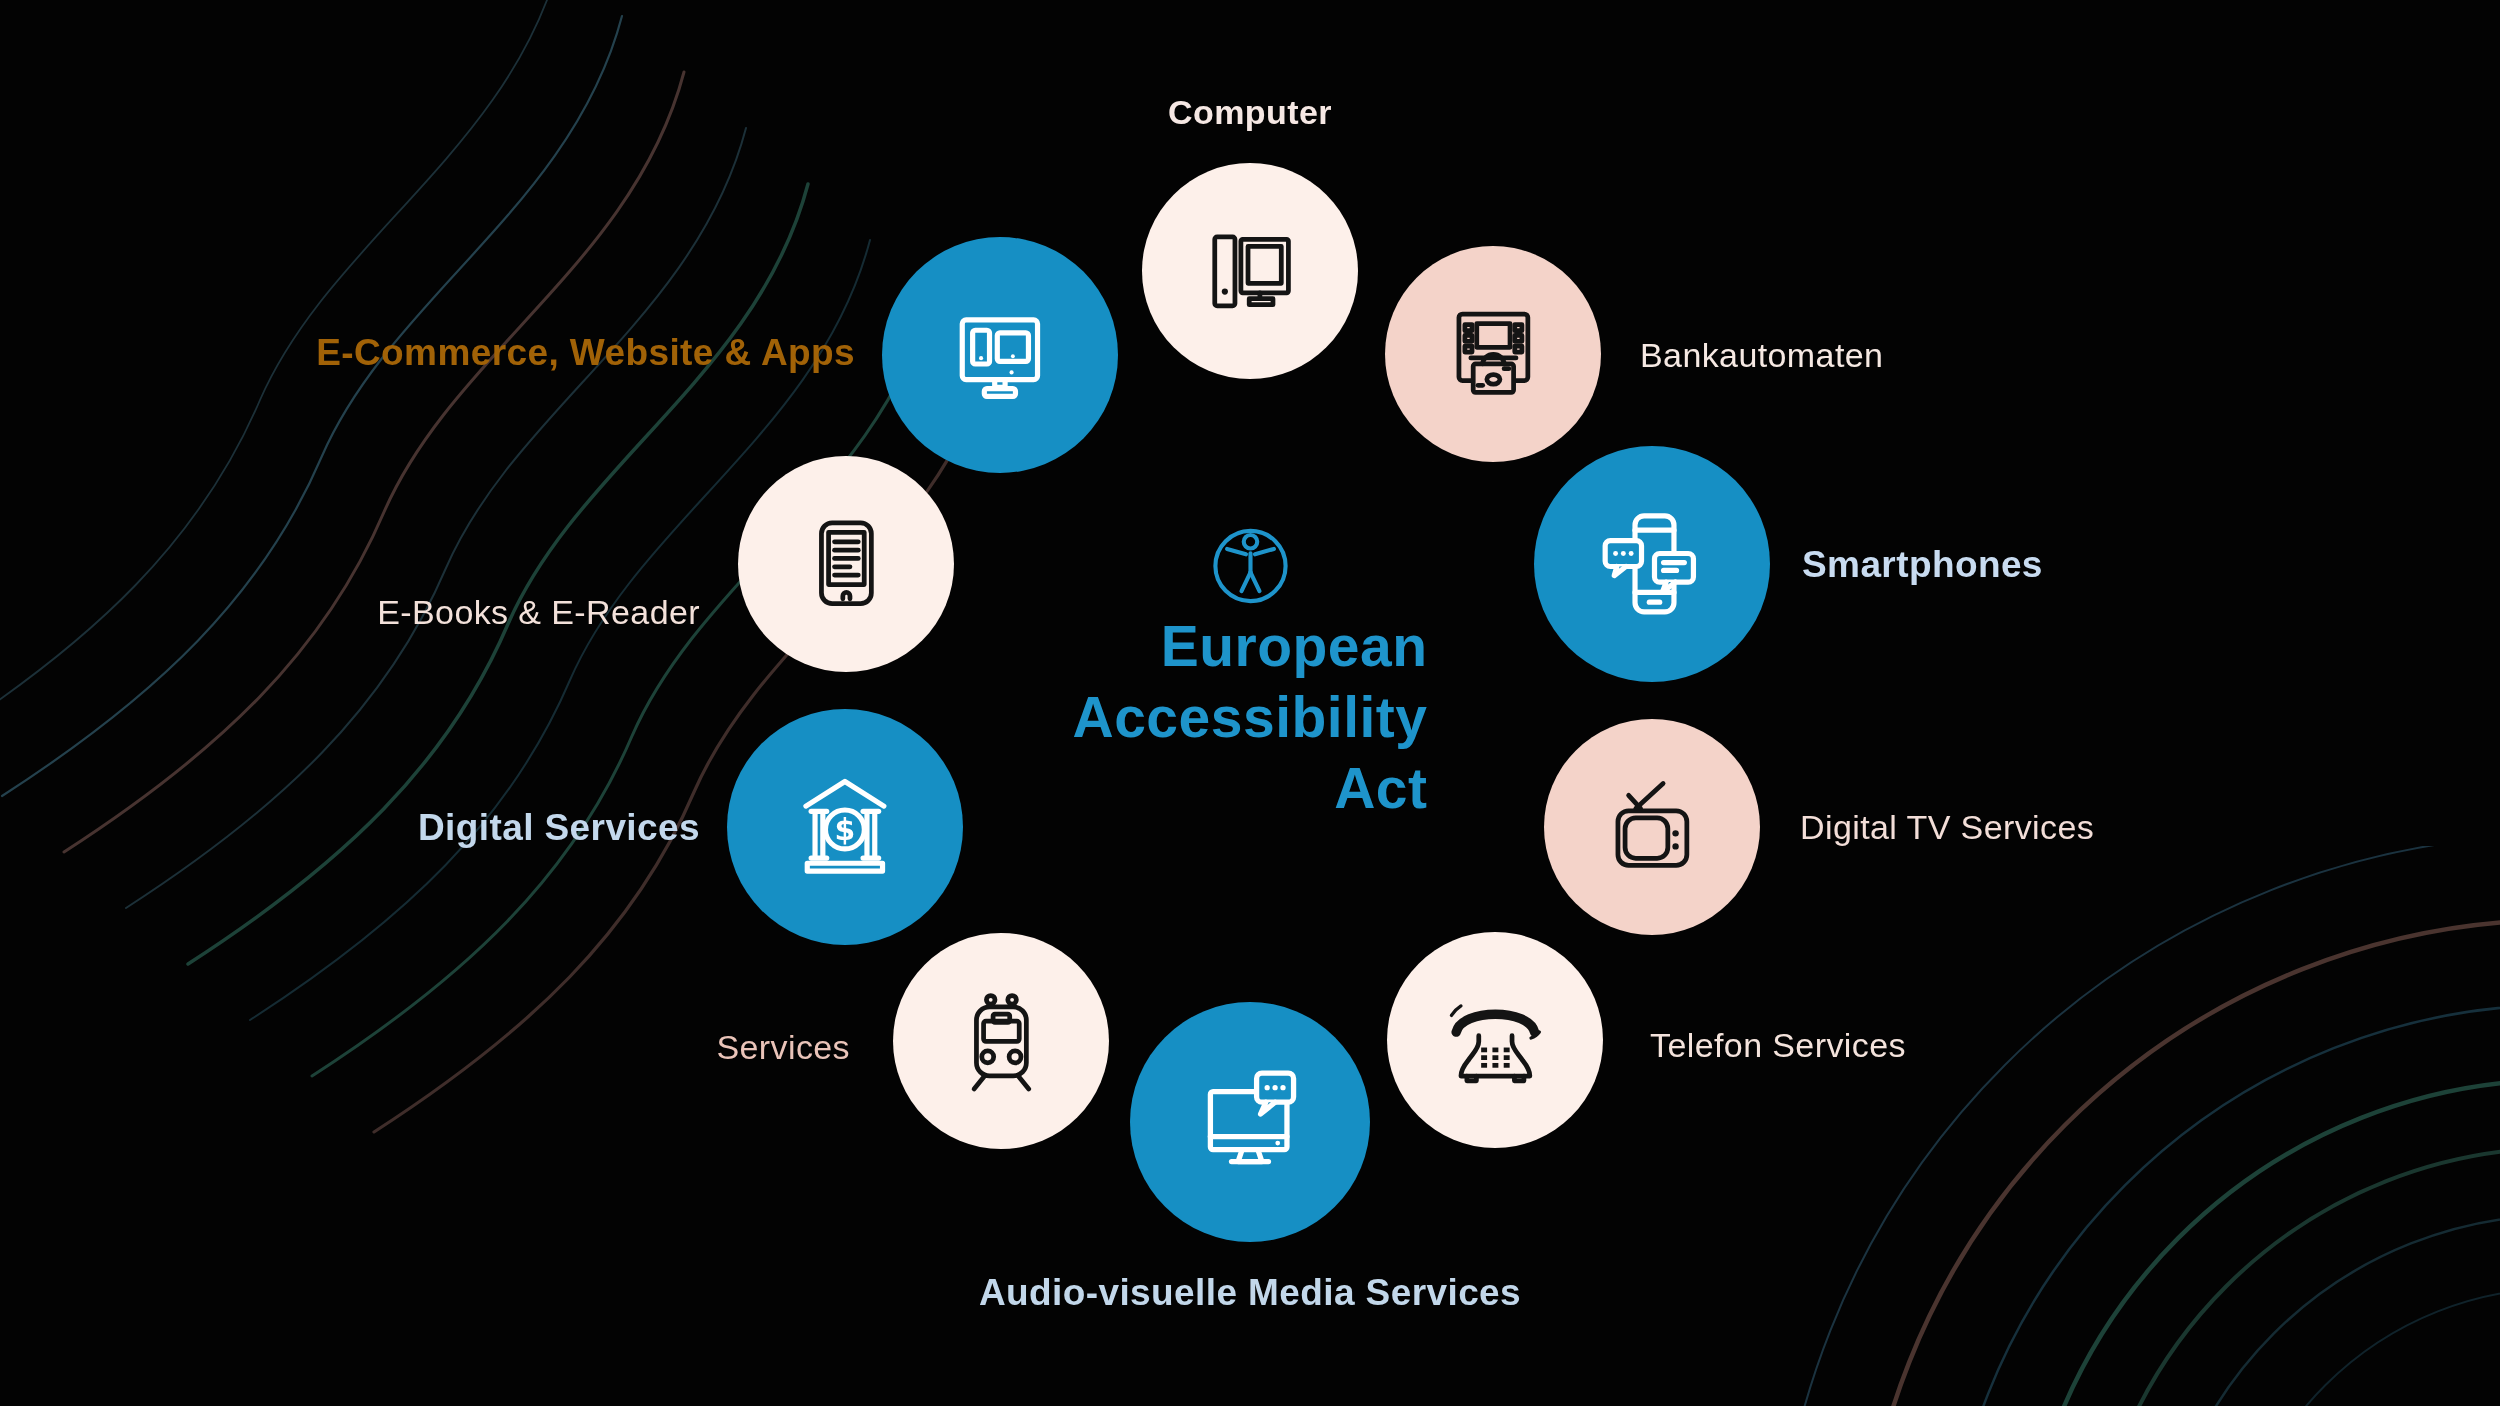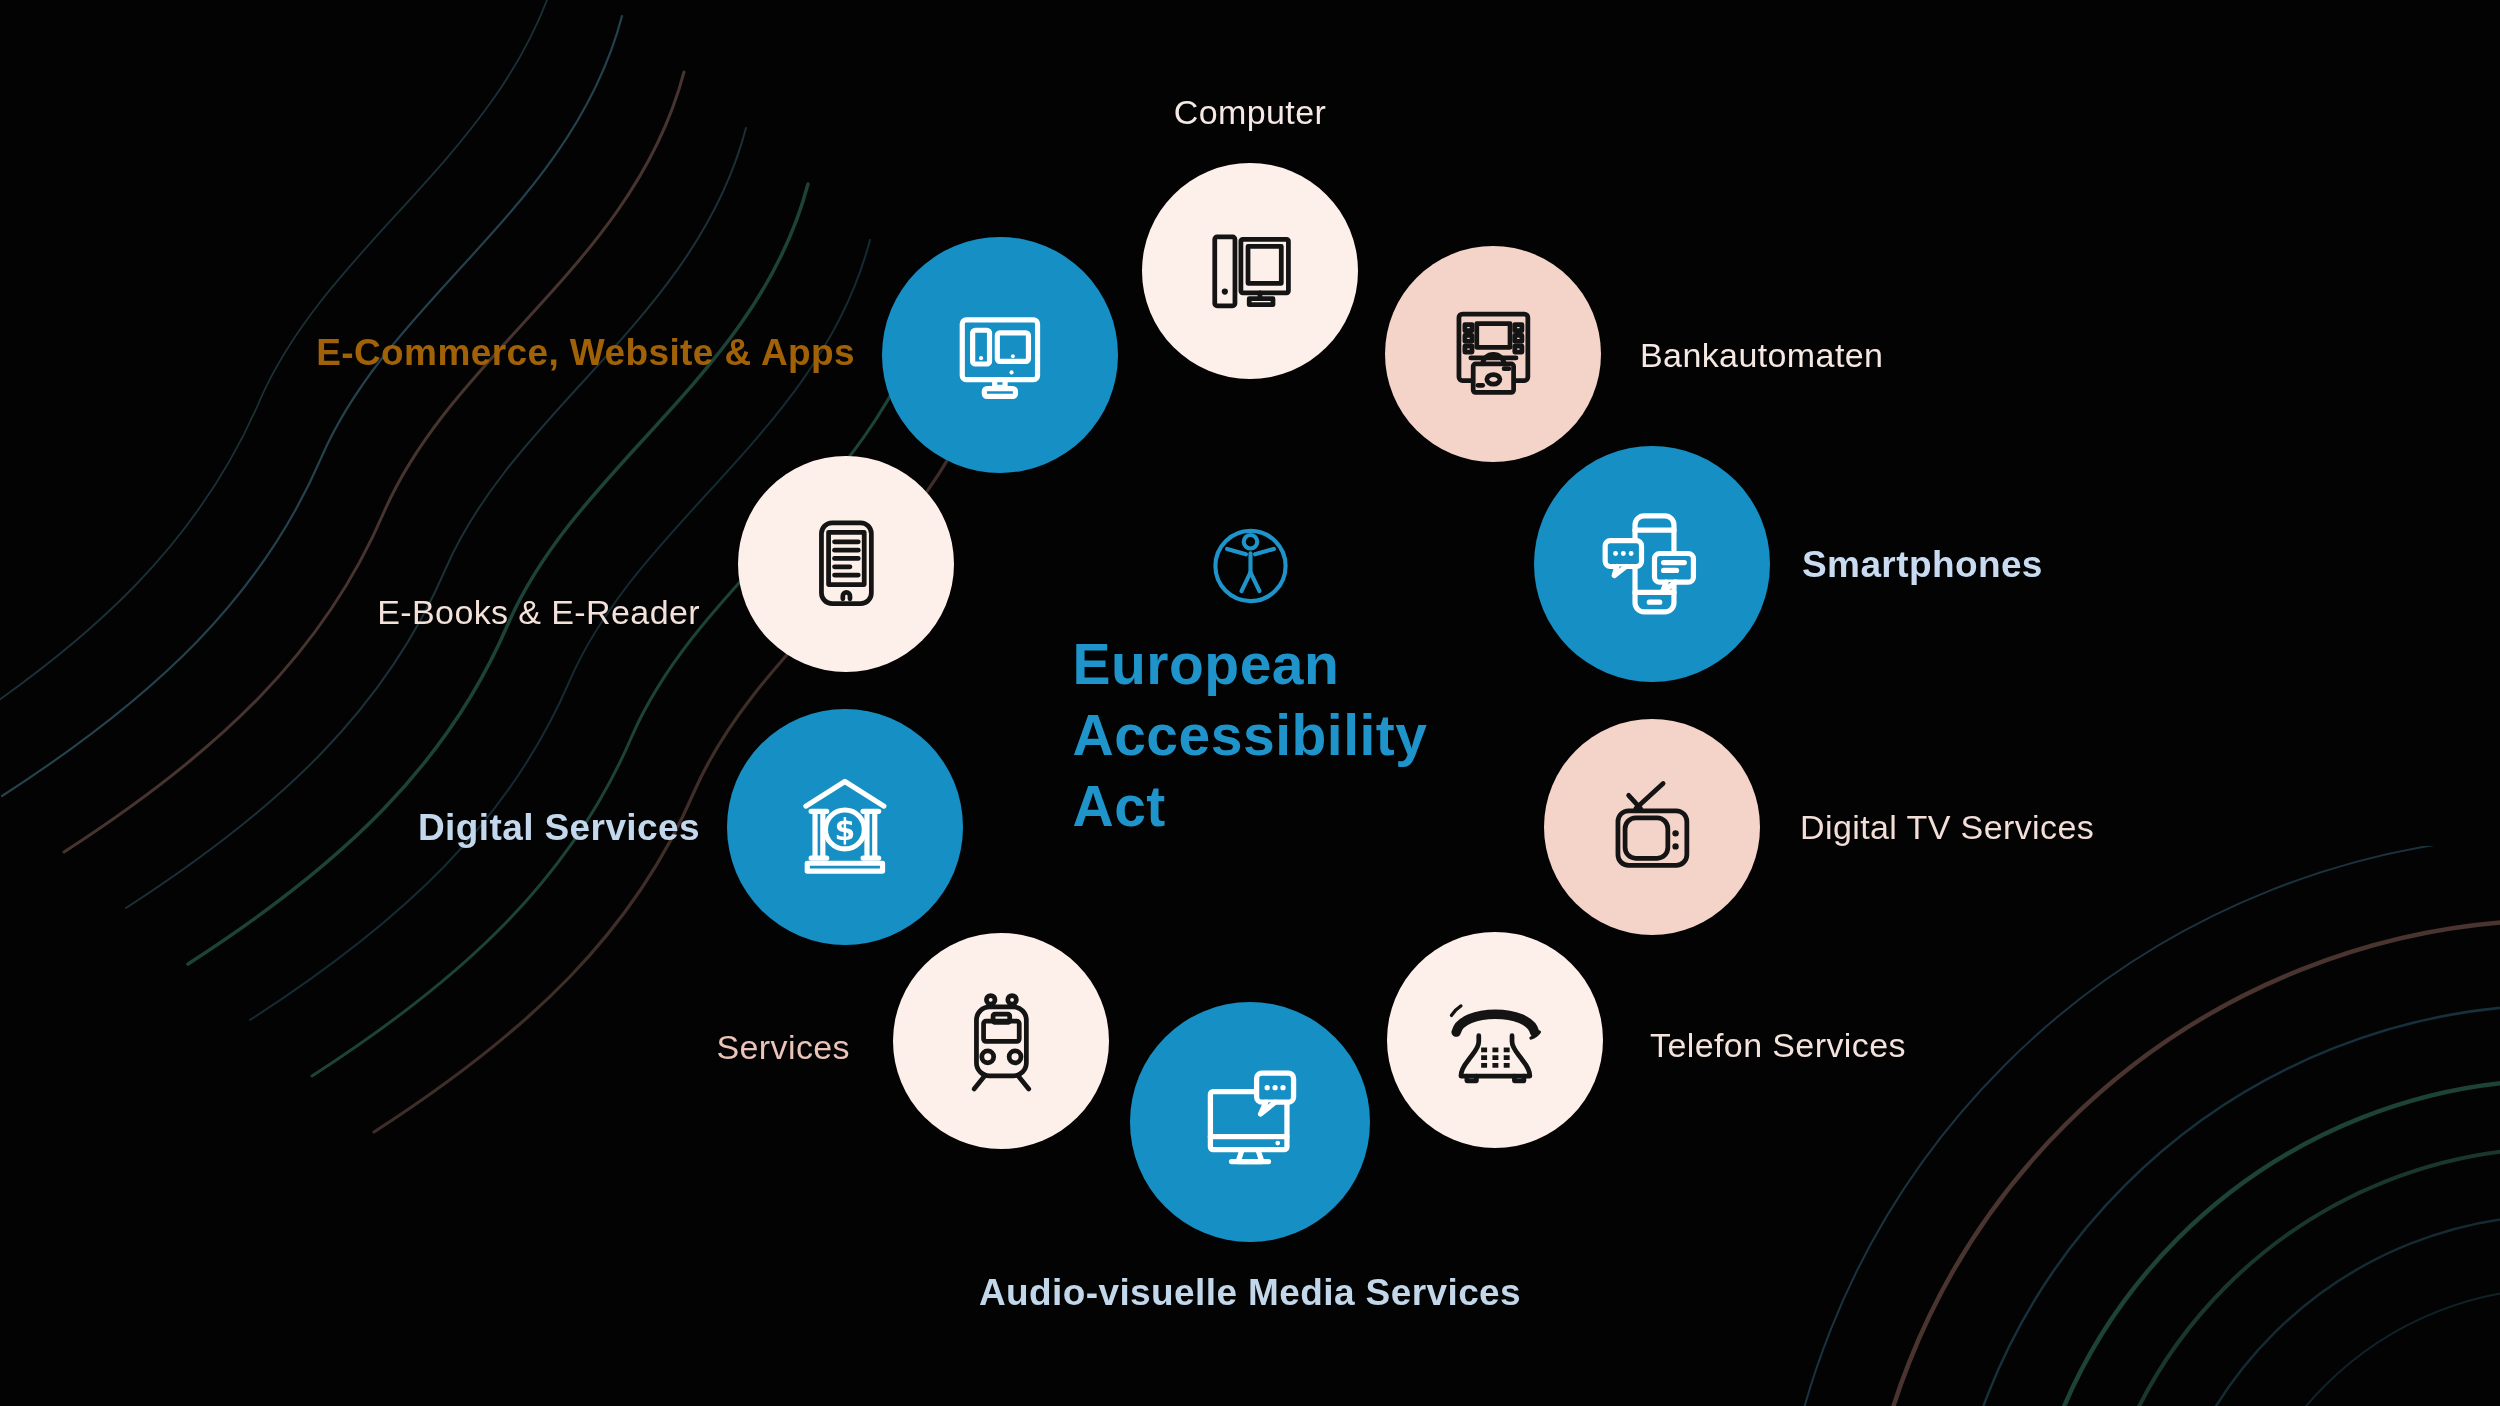--- a/index.html
+++ b/index.html
@@ -22,28 +22,28 @@
 
   .icon-stroke{fill:none;stroke:currentColor;stroke-width:4;
     stroke-linecap:round;stroke-linejoin:round;}
 
   .label{
     position:absolute;font-size:34px;color:#f5e8e2;
     transform:translateY(-50%);letter-spacing:.4px;white-space:pre;
   }
   .label.bold{font-weight:bold;font-size:37px;}
   .label.alignright{text-align:right;}
-  .label.center-h{transform:translate(-50%,-50%);text-align:center;}
+  .label.center-h{transform:translate(-50%,-50%);text-align:center;font-weight:bold;}
   .label.twoline{line-height:45px;}
 
   .center-block{position:absolute;left:1250px;top:521px;transform:translateX(-50%);
     display:flex;flex-direction:column;align-items:center;}
   .center-block svg{width:90px;height:90px;}
   .title{
-    margin-top:18px;text-align:left;font-weight:bold;font-size:57px;
+    text-align:right;font-weight:bold;font-size:57px;
     line-height:71px;color:#1e94cb;letter-spacing:.5px;
   }
 </style>
 </head>
 <body>
 
 <div id="stage">
 
   <svg class="decor tl" width="1150" height="1250" viewBox="0 0 1150 1250">
     <g fill="none" stroke-linecap="round">

